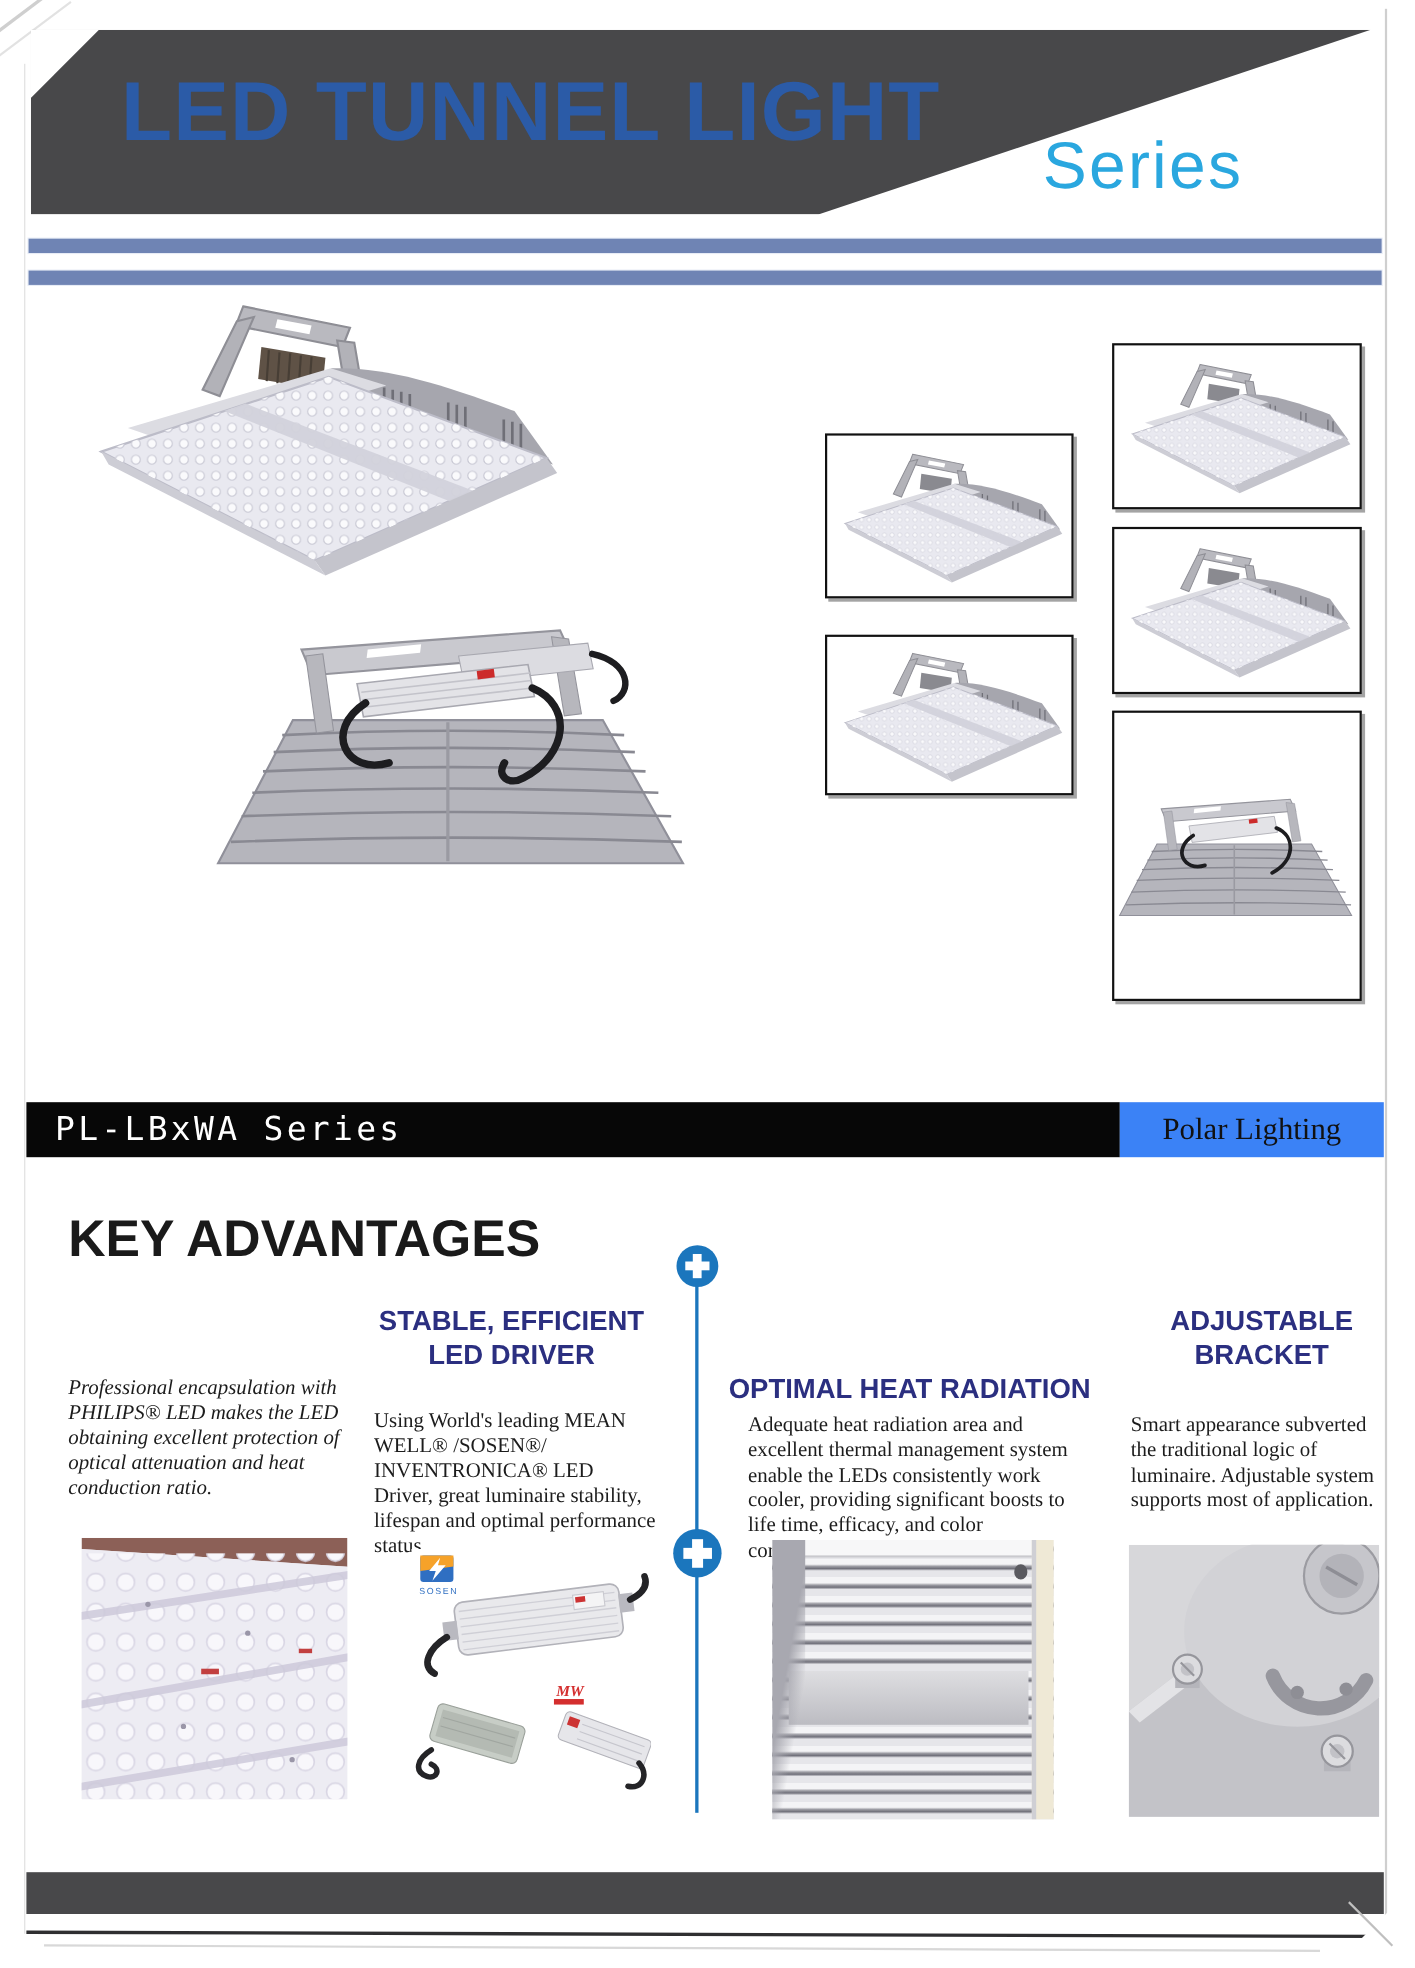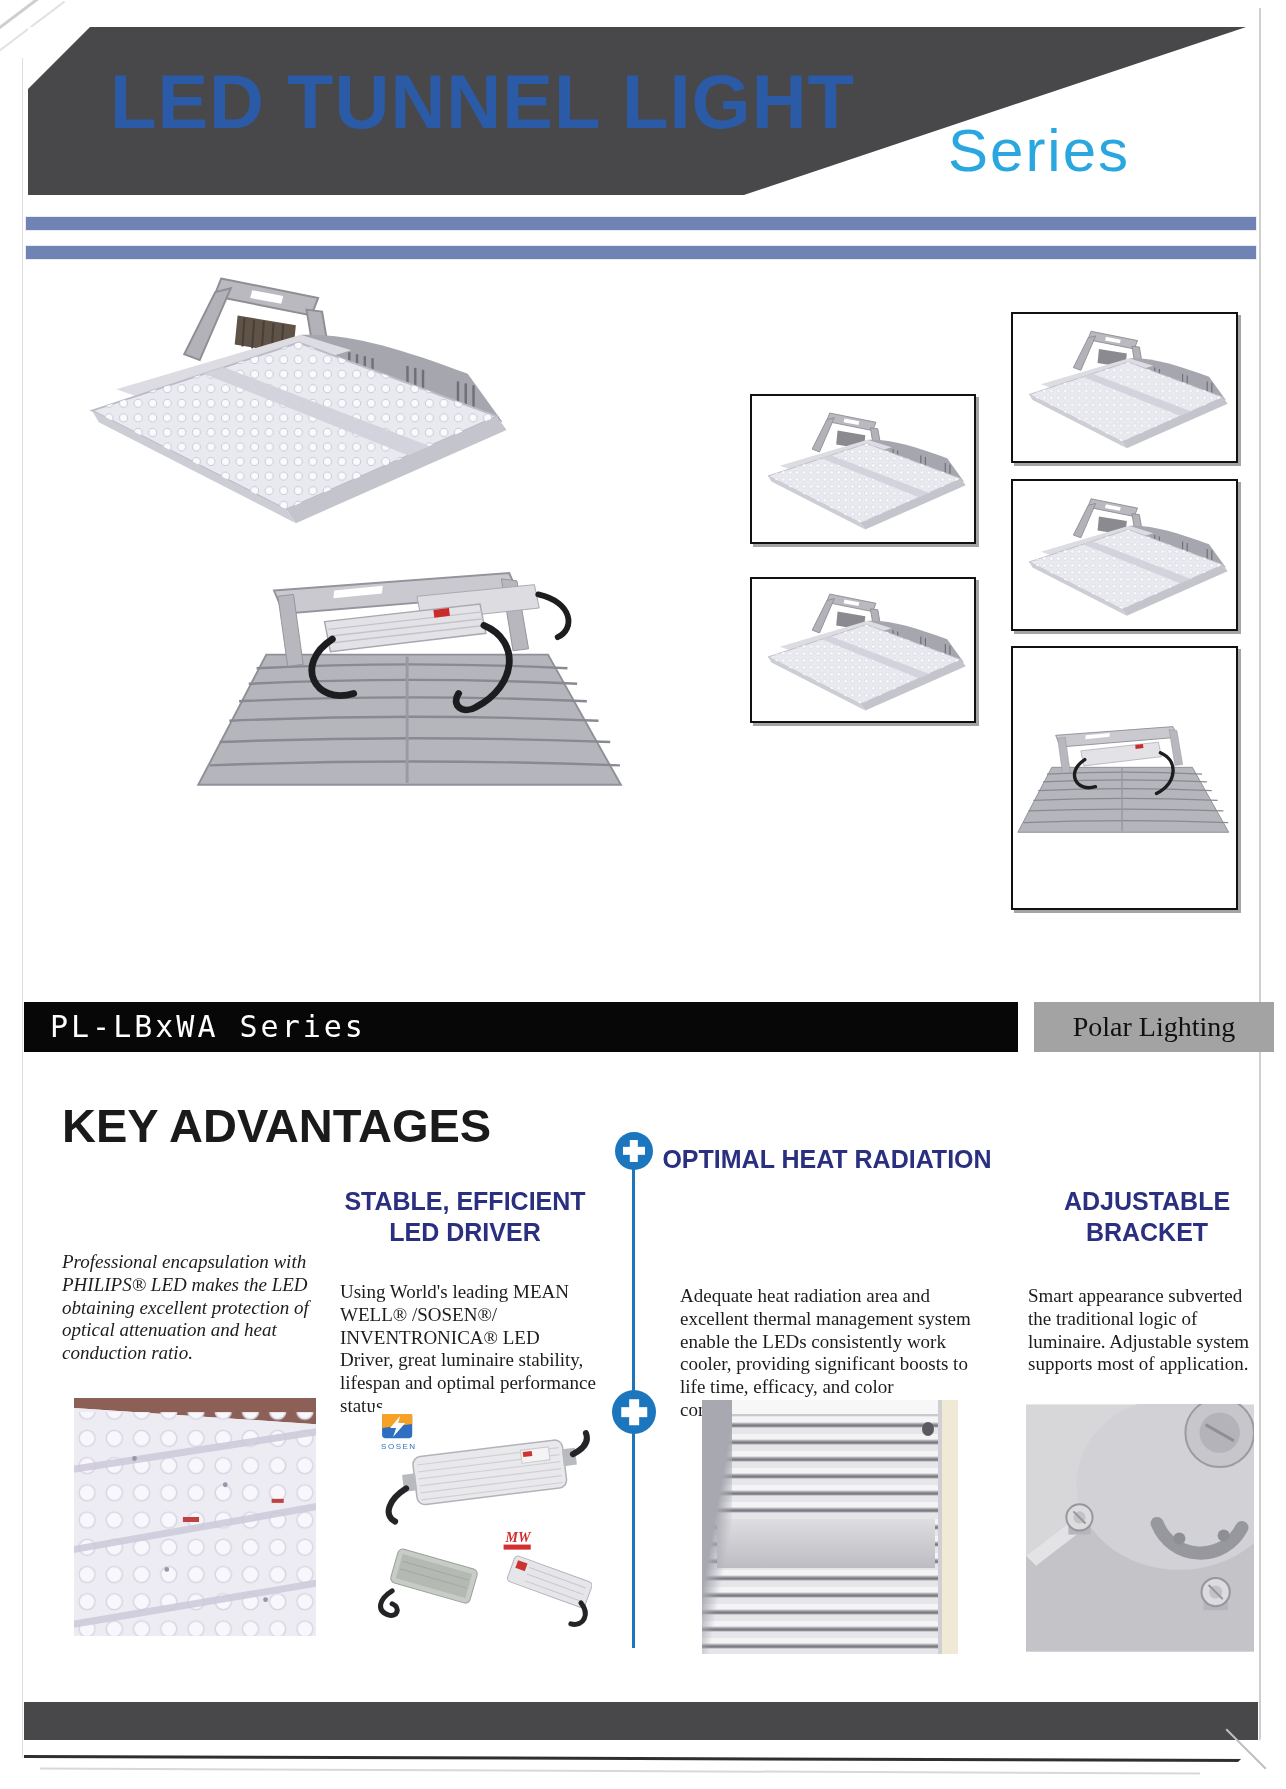--- a/index.html
+++ b/index.html
@@ -46,23 +46,23 @@
   .frame svg, .photo svg { width:100%; height:100%; display:block; }
 
   
   .series-bar-black {
     left:24px; top:1002px; width:994px; height:50px; background:#070707;
     color:#ffffff; font-family:"DejaVu Sans Mono", monospace;
     font-size:30px; letter-spacing:3px; line-height:50px; padding-left:26px;
     box-sizing:border-box;
   }
   .series-bar-yellow {
-    left:1018px; top:1002px; width:240px; height:50px; background:#a3a3a3;
+    left:1018px; top:1002px; width:240px; height:50px; background:#3b82f6;
     color:#111111; font-family:"Liberation Serif", serif; font-size:28px;
-    display:flex; align-items:center; justify-content:center;margin-left:16px;
+    display:flex; align-items:center; justify-content:center;
   }
 
   
   .ka-title { left:62px; top:1098px; font-size:47px; color:#1a1a1a; letter-spacing:0; font-weight:600; }
   .plus { border-radius:50%; background:#1b76bd; }
   .plus::before, .plus::after { content:""; position:absolute; background:#ffffff; left:50%; top:50%; transform:translate(-50%,-50%); }
   .plus::before { width:58%; height:22%; }
   .plus::after  { width:22%; height:58%; }
   .v-divider { left:632px; top:1168px; width:3px; height:480px; background:#1b76bd; }
 
@@ -272,21 +272,21 @@
   <div class="abs plus" style="left:612px; top:1390px; width:44px; height:44px;"></div>
 
   <div class="abs col-body" style="left:62px; top:1251px; width:256px;font-style:italic;">Professional encapsulation with PHILIPS® LED  makes the LED obtaining excellent protection of optical attenuation and heat conduction ratio.</div>
 
   <div class="abs col-heading" style="left:334px; top:1186px; width:262px;">
     <div>STABLE, EFFICIENT</div>
     <div>LED DRIVER</div>
   </div>
   <div class="abs col-body" style="left:340px; top:1281px; width:256px;">Using World's leading MEAN WELL® /SOSEN®/ INVENTRONICA® LED Driver, great luminaire stability, lifespan and optimal performance status.</div>
 
-  <div class="abs col-heading" style="left:660px; top:1144px; width:334px;">
+  <div class="abs col-heading" style="left:660px; top:1248px; width:334px;">
     <div>OPTIMAL HEAT RADIATION</div>
   </div>
   <div class="abs col-body" style="left:680px; top:1285px; width:304px;">Adequate heat radiation area and excellent thermal management system enable the LEDs consistently work cooler, providing significant boosts to life time, efficacy, and color consistency.</div>
 
   <div class="abs col-heading" style="left:1028px; top:1186px; width:238px;">
     <div>ADJUSTABLE</div>
     <div>BRACKET</div>
   </div>
   <div class="abs col-body" style="left:1028px; top:1285px; width:240px;">Smart appearance subverted the traditional logic of luminaire. Adjustable system supports most of application.</div>
 

